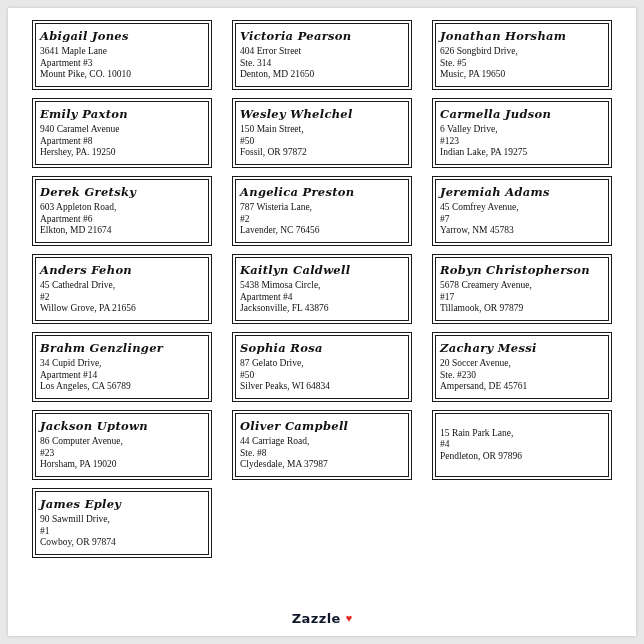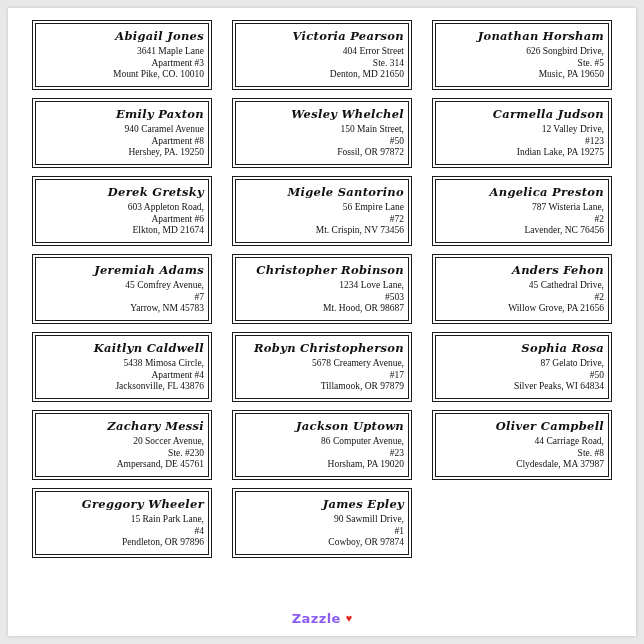--- a/index.html
+++ b/index.html
@@ -39,21 +39,21 @@
     padding: 2px;
     background: #ffffff;
   }
   .label-inner {
     width: 100%;
     height: 100%;
     box-sizing: border-box;
     border: 1px solid #1a1a1a;
     display: flex;
     flex-direction: column;
-    align-items: flex-end;
+    align-items: flex-start;
     justify-content: center;
     padding: 2px 4px;
   }
   .name {
     font-family: "DejaVu Serif", serif;
     font-style: italic;
     font-weight: bold;
     font-size: 11.5px;
     letter-spacing: 0.3px;
     color: #111111;
@@ -75,21 +75,21 @@
     display: flex;
     align-items: center;
     justify-content: center;
     gap: 5px;
   }
   #brand {
     font-family: "DejaVu Sans", sans-serif;
     font-weight: bold;
     font-size: 13px;
     letter-spacing: 0.4px;
-    color: #8b5cf6;
+    color: #0f172a;
   }
   #heart {
     color: #e2281e;
     font-size: 11px;
     line-height: 13px;
   }
 </style>
 </head>
 <body>
 
@@ -131,67 +131,51 @@
         <div class="label-inner">
           <div class="name">Wesley Whelchel</div>
           <div class="addr-line">150 Main Street,</div>
           <div class="addr-line">#50</div>
           <div class="addr-line">Fossil, OR 97872</div>
         </div>
       </div>
       <div class="label">
         <div class="label-inner">
           <div class="name">Carmella Judson</div>
-          <div class="addr-line">12 Valley Drive,</div>
+          <div class="addr-line">6 Valley Drive,</div>
           <div class="addr-line">#123</div>
           <div class="addr-line">Indian Lake, PA 19275</div>
         </div>
       </div>
       <div class="label">
         <div class="label-inner">
           <div class="name">Derek Gretsky</div>
           <div class="addr-line">603 Appleton Road,</div>
           <div class="addr-line">Apartment #6</div>
           <div class="addr-line">Elkton, MD 21674</div>
         </div>
       </div>
       <div class="label">
         <div class="label-inner">
-          <div class="name">Migele Santorino</div>
-          <div class="addr-line">56 Empire Lane</div>
-          <div class="addr-line">#72</div>
-          <div class="addr-line">Mt. Crispin, NV 73456</div>
-        </div>
-      </div>
-      <div class="label">
-        <div class="label-inner">
           <div class="name">Angelica Preston</div>
           <div class="addr-line">787 Wisteria Lane,</div>
           <div class="addr-line">#2</div>
           <div class="addr-line">Lavender, NC 76456</div>
         </div>
       </div>
       <div class="label">
         <div class="label-inner">
           <div class="name">Jeremiah Adams</div>
           <div class="addr-line">45 Comfrey Avenue,</div>
           <div class="addr-line">#7</div>
           <div class="addr-line">Yarrow, NM 45783</div>
         </div>
       </div>
       <div class="label">
         <div class="label-inner">
-          <div class="name">Christopher Robinson</div>
-          <div class="addr-line">1234 Love Lane,</div>
-          <div class="addr-line">#503</div>
-          <div class="addr-line">Mt. Hood, OR 98687</div>
-        </div>
-      </div>
-      <div class="label">
-        <div class="label-inner">
           <div class="name">Anders Fehon</div>
           <div class="addr-line">45 Cathedral Drive,</div>
           <div class="addr-line">#2</div>
           <div class="addr-line">Willow Grove, PA 21656</div>
         </div>
       </div>
       <div class="label">
         <div class="label-inner">
           <div class="name">Kaitlyn Caldwell</div>
           <div class="addr-line">5438 Mimosa Circle,</div>
@@ -202,20 +186,28 @@
       <div class="label">
         <div class="label-inner">
           <div class="name">Robyn Christopherson</div>
           <div class="addr-line">5678 Creamery Avenue,</div>
           <div class="addr-line">#17</div>
           <div class="addr-line">Tillamook, OR 97879</div>
         </div>
       </div>
       <div class="label">
         <div class="label-inner">
+          <div class="name">Brahm Genzlinger</div>
+          <div class="addr-line">34 Cupid Drive,</div>
+          <div class="addr-line">Apartment #14</div>
+          <div class="addr-line">Los Angeles, CA 56789</div>
+        </div>
+      </div>
+      <div class="label">
+        <div class="label-inner">
           <div class="name">Sophia Rosa</div>
           <div class="addr-line">87 Gelato Drive,</div>
           <div class="addr-line">#50</div>
           <div class="addr-line">Silver Peaks, WI 64834</div>
         </div>
       </div>
       <div class="label">
         <div class="label-inner">
           <div class="name">Zachary Messi</div>
           <div class="addr-line">20 Soccer Avenue,</div>
@@ -234,21 +226,20 @@
       <div class="label">
         <div class="label-inner">
           <div class="name">Oliver Campbell</div>
           <div class="addr-line">44 Carriage Road,</div>
           <div class="addr-line">Ste. #8</div>
           <div class="addr-line">Clydesdale, MA 37987</div>
         </div>
       </div>
       <div class="label">
         <div class="label-inner">
-          <div class="name">Greggory Wheeler</div>
           <div class="addr-line">15 Rain Park Lane,</div>
           <div class="addr-line">#4</div>
           <div class="addr-line">Pendleton, OR 97896</div>
         </div>
       </div>
       <div class="label">
         <div class="label-inner">
           <div class="name">James Epley</div>
           <div class="addr-line">90 Sawmill Drive,</div>
           <div class="addr-line">#1</div>

